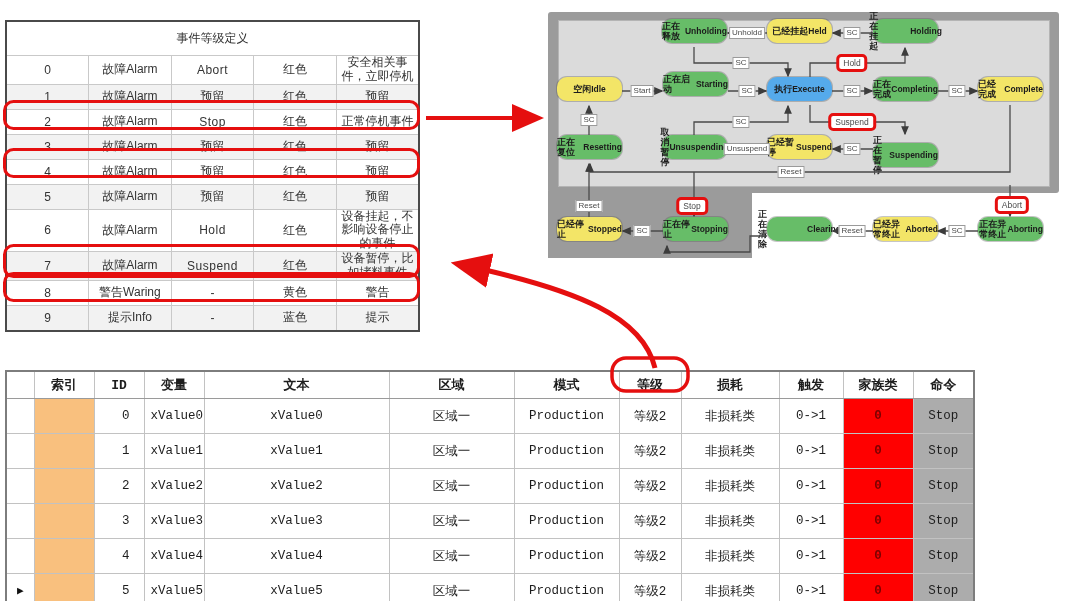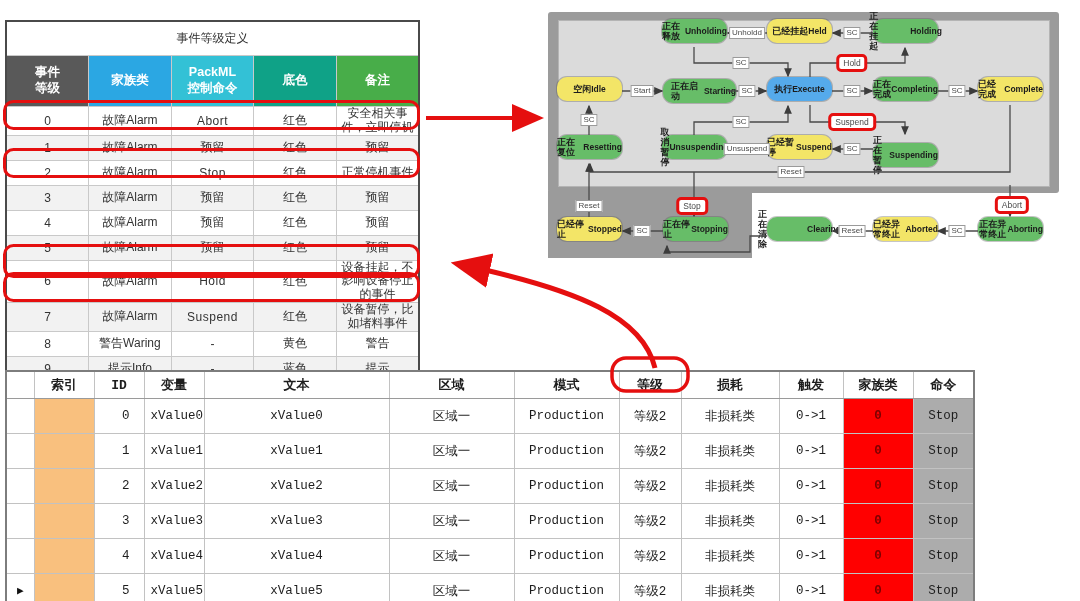--- a/index.html
+++ b/index.html
@@ -58,27 +58,20 @@
 </style>
 </head>
 <body>
 
 <div class="canvas">
 
   <table class="def-table">
     <tbody>
       <tr>
           <td class="def-title" colspan="5">事件等级定义</td>
-        </tr>
-      <tr class="def-head">
-          <td style="background: rgb(89, 89, 89);">事件<br>等级</td>
-          <td style="background: rgb(43, 167, 227);">家族类</td>
-          <td style="background: rgb(51, 193, 214);">PackML<br>控制命令</td>
-          <td style="background: rgb(15, 162, 135);">底色</td>
-          <td style="background: rgb(72, 173, 73);">备注</td>
         </tr>
     </tbody>
     <tbody id="def-body">
         <tr class="def-row">
           <td>0</td>
           <td>故障Alarm</td>
           <td class="cmd-en">Abort</td>
           <td>红色</td>
           <td class="remark">安全相关事件，立即停机</td>
         </tr>
@@ -190,21 +183,21 @@
           <div class="en">Held</div>
         </div>
         <div class="state st-green" style="left: 328px; top: 11px; gap: 32px;">
           <div class="cn">正在挂起</div>
           <div class="en">Holding</div>
         </div>
         <div class="state st-yellow" style="left: 12px; top: 69px;">
           <div class="cn">空闲</div>
           <div class="en">Idle</div>
         </div>
-        <div class="state st-green" style="left: 118px; top: 71px; padding-left: 8px;">
+        <div class="state st-green" style="left: 118px; top: 64px;">
           <div class="cn">正在启动</div>
           <div class="en">Starting</div>
         </div>
         <div class="state st-blue" style="left: 222px; top: 69px;">
           <div class="cn">执行</div>
           <div class="en">Execute</div>
         </div>
         <div class="state st-green" style="left: 328px; top: 69px;">
           <div class="cn">正在完成</div>
           <div class="en">Completing</div>

